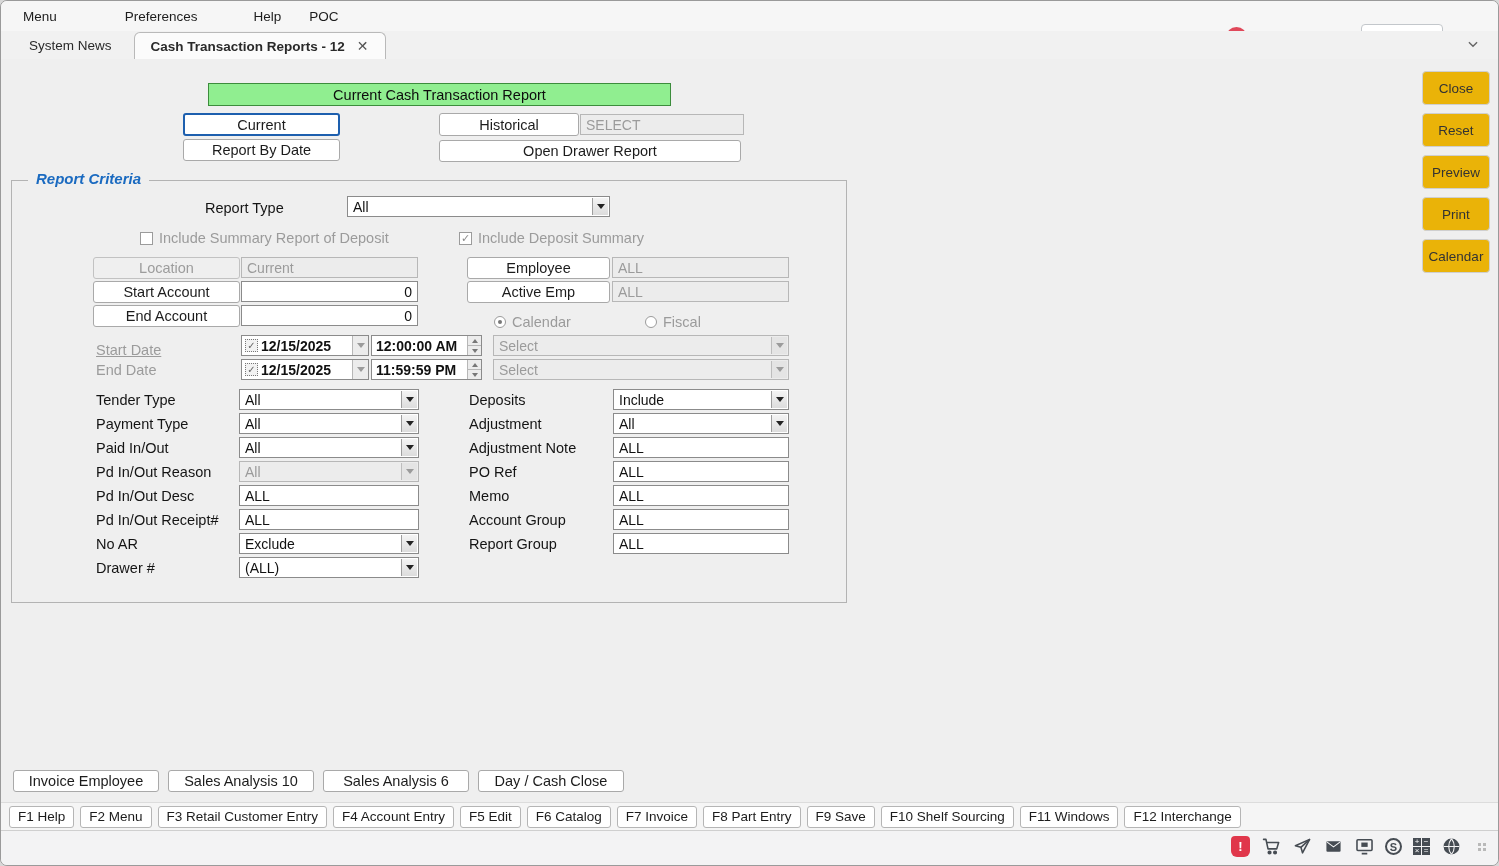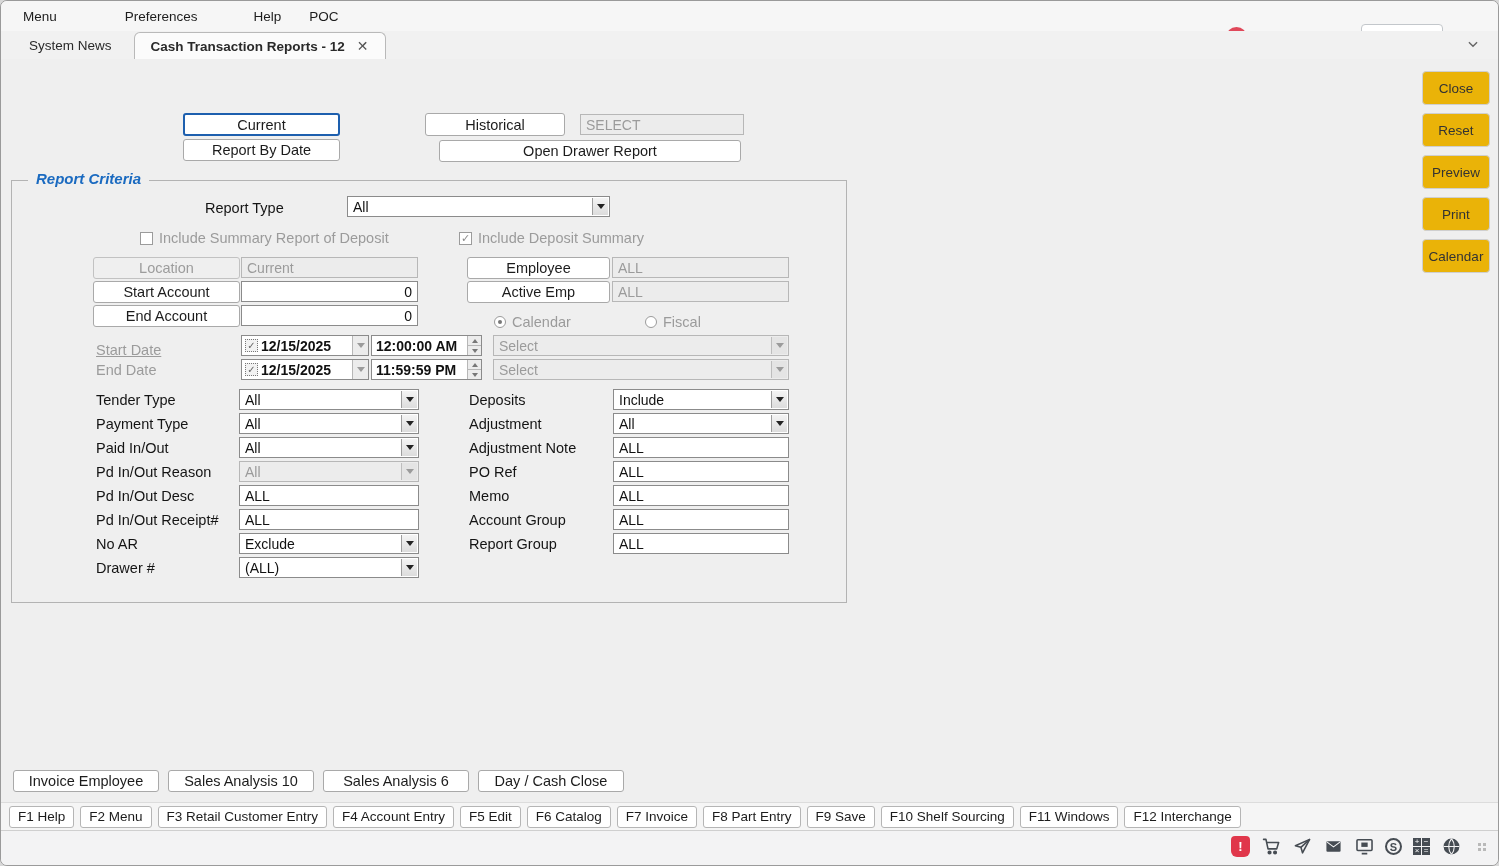--- a/index.html
+++ b/index.html
@@ -162,22 +162,23 @@
       <span>Cash Transaction Reports - 12</span>
       <span class="tab-close">✕</span>
     </div>
     <div class="tab-overflow">
       <svg width="14" height="14" viewBox="0 0 24 24" fill="none" stroke="#666" stroke-width="2.4">
           <polyline points="5,9 12,16 19,9"></polyline>
         </svg>
     </div>
   </div>
 
+  <div class="banner" style="left:207px; top:82px; width:463px; height:23px;">Current Cash Transaction Report</div>
   <div class="btn primary" style="left:182px; top:112px; width:157px; height:23px;">Current</div>
-  <div class="btn" style="left:424px; top:112px; width:140px; height:23px;">Historical</div>
+  <div class="btn" style="left:438px; top:112px; width:140px; height:23px;">Historical</div>
   <div class="field disabled" style="left:579px; top:113px; width:164px; height:21px;">SELECT</div>
   <div class="btn" style="left:182px; top:138px; width:157px; height:22px;">Report By Date</div>
   <div class="btn" style="left:438px; top:139px; width:302px; height:22px;">Open Drawer Report</div>
 
   <div class="groupbox" style="left:10px; top:179px; width:836px; height:423px;">
     <div class="group-title">Report Criteria</div>
   </div>
 
   <div class="lbl" style="left:204px; top:199px;">Report Type</div>
   <div class="sel" style="left:346px; top:195px; width:263px; height:21px;">

